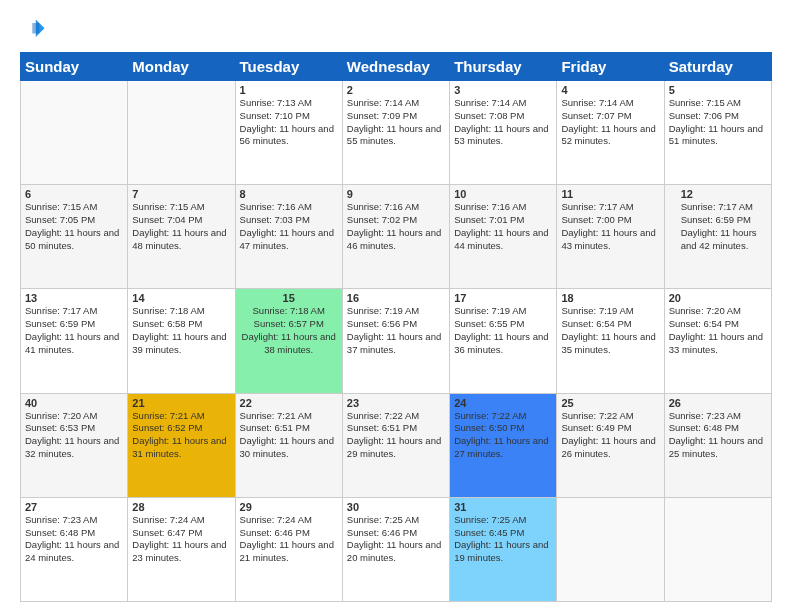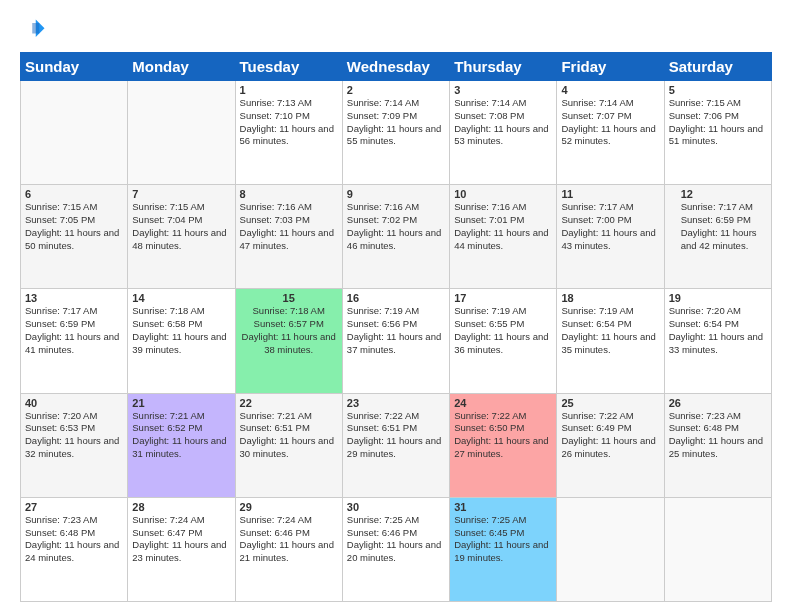--- a/index.html
+++ b/index.html
@@ -244,52 +244,52 @@
 Sunset: 6:55 PM
 Daylight: 11 hours and 36 minutes.</div>
           </td>
           <td style="background: rgb(255, 255, 255);">
             <span class="day-num">18</span>
             <div class="day-info" style="white-space: pre-line;">Sunrise: 7:19 AM
 Sunset: 6:54 PM
 Daylight: 11 hours and 35 minutes.</div>
           </td>
           <td style="background: rgb(255, 255, 255);">
-            <span class="day-num">19</span>
+            <span class="day-num">20</span>
             <div class="day-info" style="white-space: pre-line;">Sunrise: 7:20 AM
 Sunset: 6:54 PM
 Daylight: 11 hours and 33 minutes.</div>
           </td>
         </tr>
         <tr>
           <td style="background: rgb(245, 245, 245);">
             <span class="day-num">40</span>
             <div class="day-info" style="white-space: pre-line;">Sunrise: 7:20 AM
 Sunset: 6:53 PM
 Daylight: 11 hours and 32 minutes.</div>
           </td>
-          <td style="background: #c4b5fd; margin-left: 48px;">
+          <td style="background: #eab308; margin-left: 48px;">
             <span class="day-num">21</span>
             <div class="day-info" style="white-space: pre-line;">Sunrise: 7:21 AM
 Sunset: 6:52 PM
 Daylight: 11 hours and 31 minutes.</div>
           </td>
           <td style="background: rgb(245, 245, 245);">
             <span class="day-num">22</span>
             <div class="day-info" style="white-space: pre-line;">Sunrise: 7:21 AM
 Sunset: 6:51 PM
 Daylight: 11 hours and 30 minutes.</div>
           </td>
           <td style="background: rgb(245, 245, 245);">
             <span class="day-num">23</span>
             <div class="day-info" style="white-space: pre-line;">Sunrise: 7:22 AM
 Sunset: 6:51 PM
 Daylight: 11 hours and 29 minutes.</div>
           </td>
-          <td style="background: #fca5a5; margin-left: 9px;">
+          <td style="background: #3b82f6; margin-left: 9px;">
             <span class="day-num">24</span>
             <div class="day-info" style="white-space: pre-line;">Sunrise: 7:22 AM
 Sunset: 6:50 PM
 Daylight: 11 hours and 27 minutes.</div>
           </td>
           <td style="background: rgb(245, 245, 245);">
             <span class="day-num">25</span>
             <div class="day-info" style="white-space: pre-line;">Sunrise: 7:22 AM
 Sunset: 6:49 PM
 Daylight: 11 hours and 26 minutes.</div>

